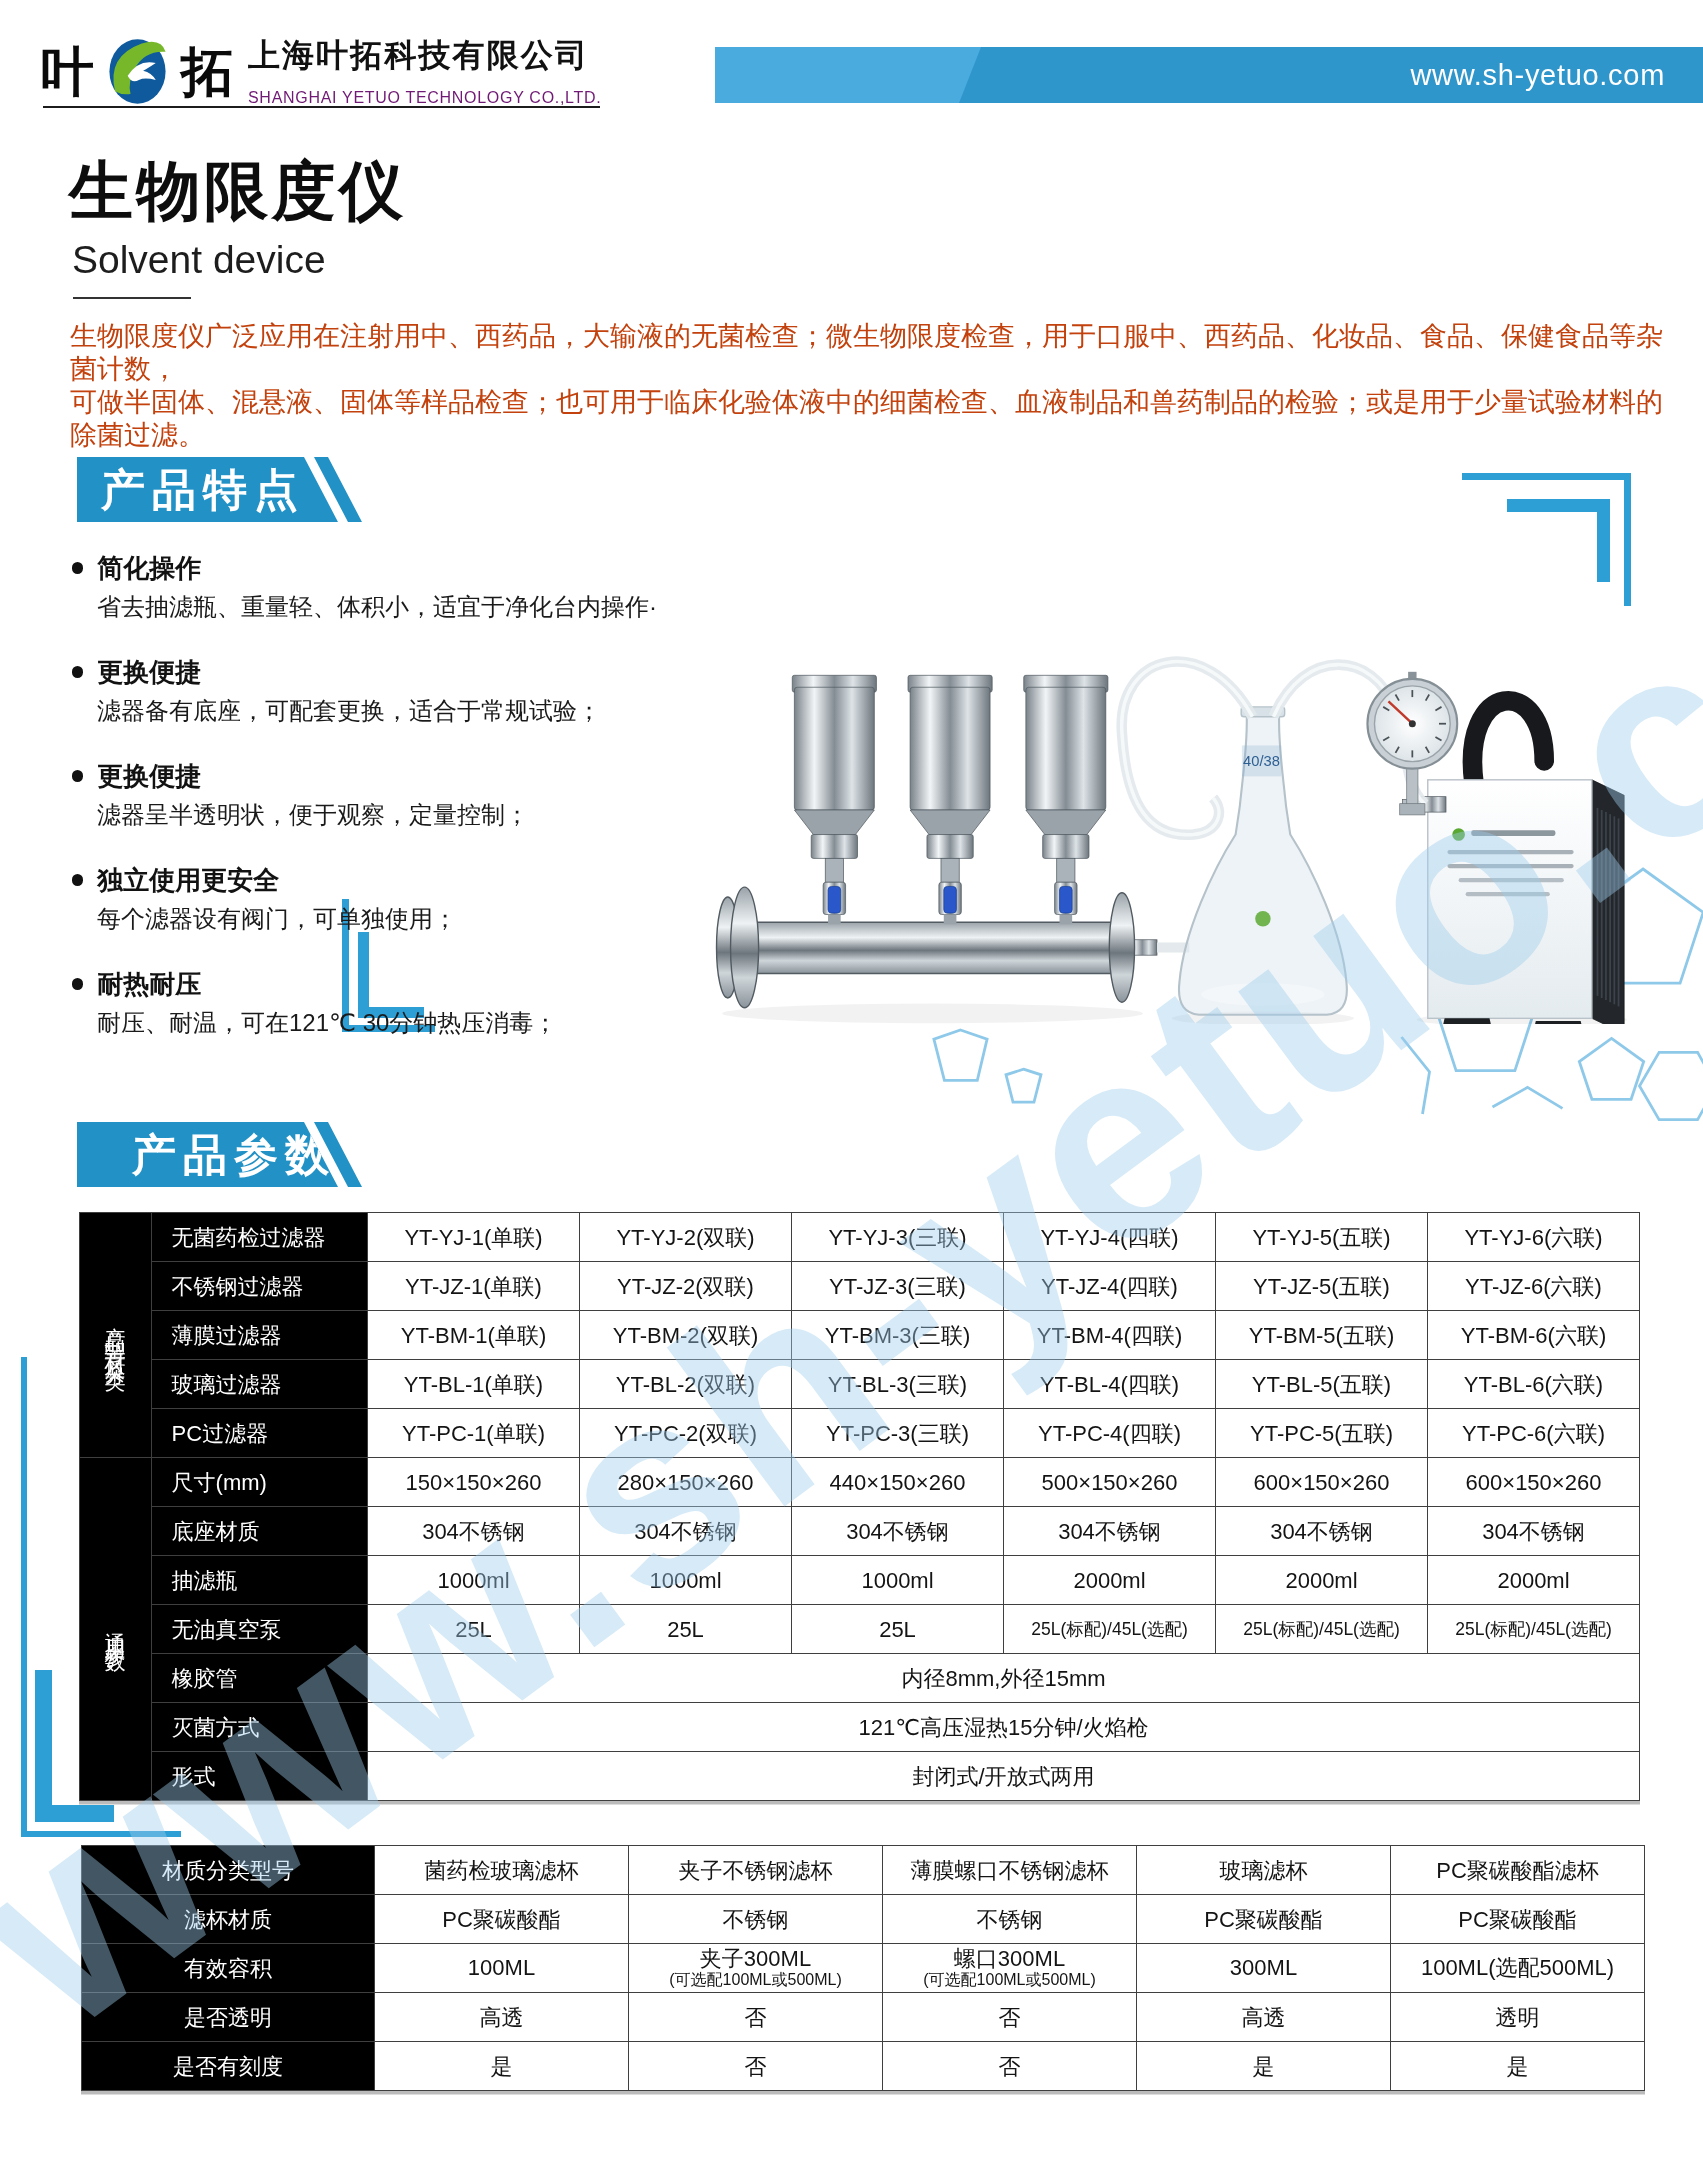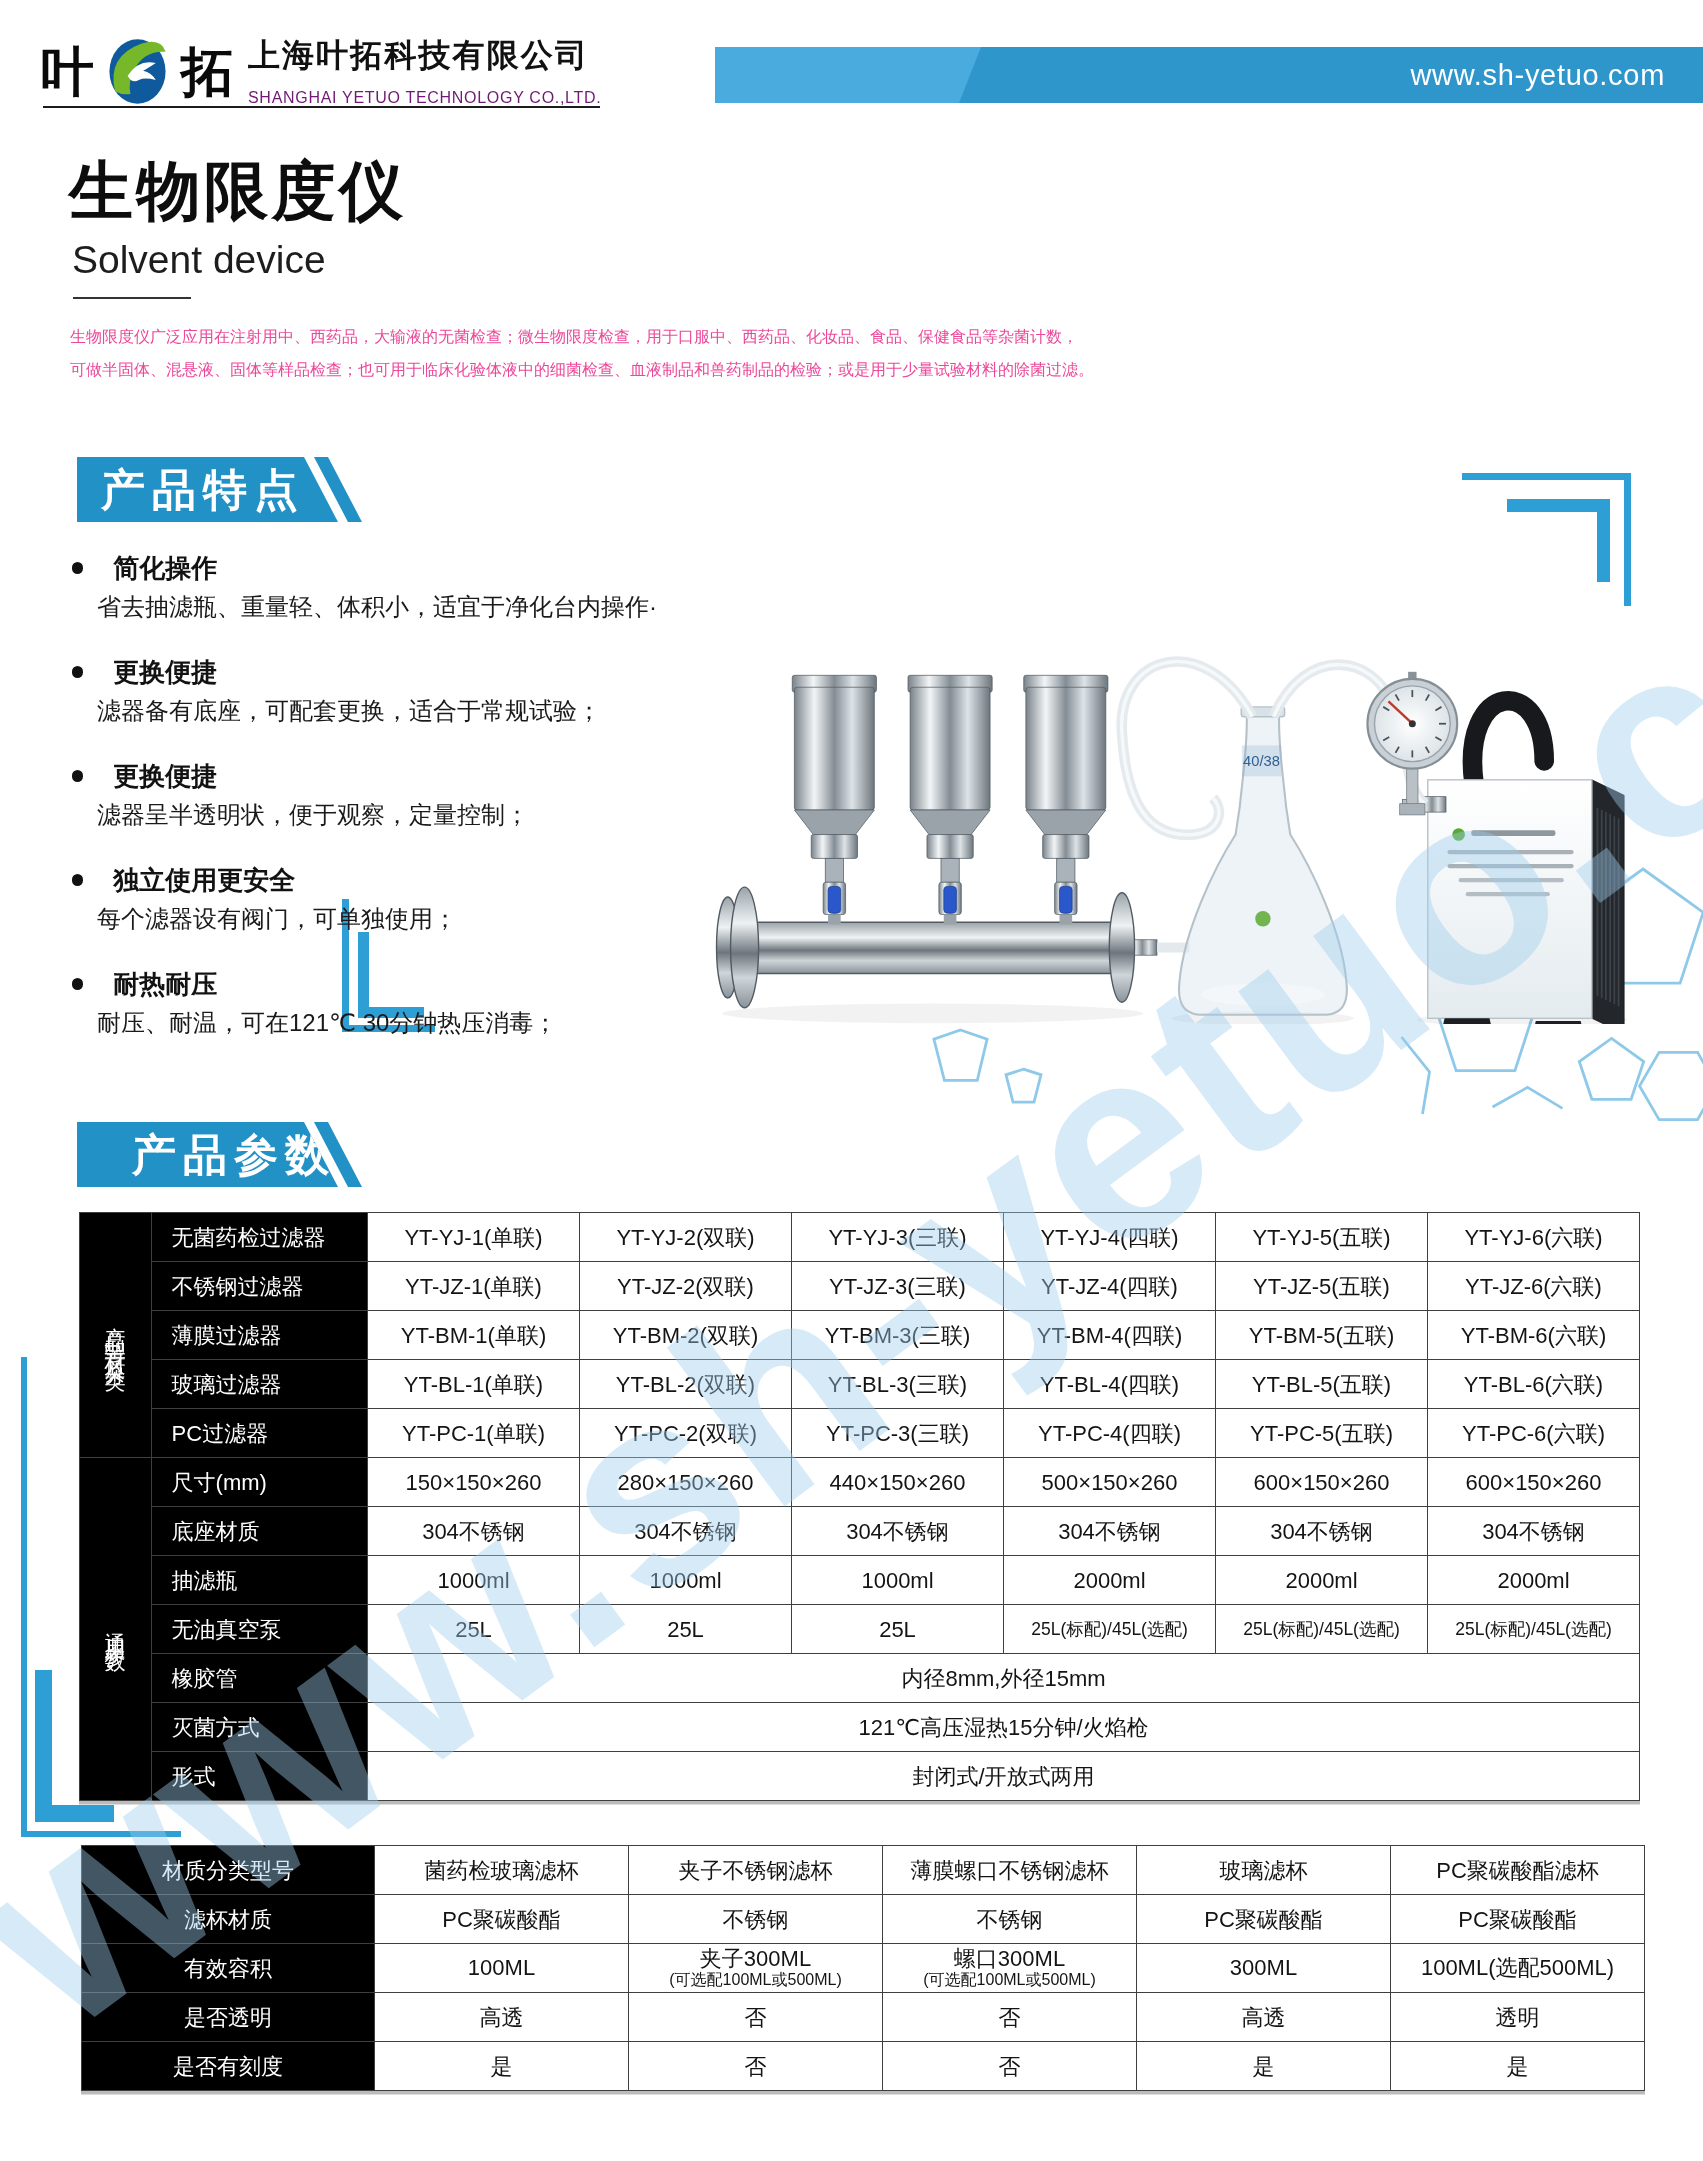--- a/index.html
+++ b/index.html
@@ -16,33 +16,33 @@
   .hline{position:absolute;left:43px;top:106px;width:557px;height:2.1px;background:#1c1c1c;z-index:30;}
   .hdr-bar{position:absolute;left:715px;top:47px;width:989px;height:56px;background:#2f96cc;z-index:30;}
   .hdr-bar-light{position:absolute;left:0;top:0;width:266px;height:56px;background:#4aabdf;
         clip-path:polygon(0 0,266px 0,244px 56px,0 56px);}
   .site{position:absolute;right:39px;top:0;line-height:56px;font-size:29px;color:#fff;letter-spacing:0.7px;}
 
   
   #title-cn{left:69px;top:149px;font-size:64px;font-weight:900;letter-spacing:3.5px;color:#0d0d0d;line-height:84px;}
   #title-en{left:72px;top:237px;font-size:39px;color:#1d1d1d;line-height:45px;}
   #title-line{left:73px;top:297px;width:118px;height:2.1px;background:#333;}
-  .intro{left:70px;top:320px;width:1593px;font-size:16px;line-height:33px;color:#ec4899;}
+  .intro{left:70px;top:320px;width:1593px;font-size:27px;line-height:33px;color:#c2410c;}
 
   
   .banner{position:absolute;left:77px;width:266px;height:65px;background:#2191c6;color:#fff;
           font-size:44px;font-weight:bold;letter-spacing:7px;line-height:65px;padding-left:24px;
           box-sizing:content-box;clip-path:polygon(0 0,227px 0,261px 100%,0 100%);z-index:15;}
   .stripe{position:absolute;left:314px;width:50px;height:65px;background:#2191c6;
           clip-path:polygon(0 0,14px 0,48px 100%,34px 100%);z-index:15;}
 
   
   .features{position:absolute;left:72px;top:552px;width:631px;z-index:15;}
   .fitem{margin-bottom:33px;}
-  .ftitle{display:flex;align-items:center;gap:30px;font-size:26px;font-weight:bold;color:#121212;line-height:32px;}
+  .ftitle{display:flex;align-items:center;gap:14px;font-size:26px;font-weight:bold;color:#121212;line-height:32px;}
   .fdot{width:11.2px;height:11.2px;border-radius:50%;background:#111;flex:0 0 auto;}
   .fdesc{margin-left:25px;font-size:24px;color:#1a1a1a;line-height:32px;margin-top:7px;}
 
   
   .tb{position:absolute;display:grid;background:#fff;border-left:1.4px solid #3f3f3f;border-top:1.4px solid #3f3f3f;
       box-shadow:0 3.5px 0 rgba(120,120,120,.5);z-index:20;}
   #t1{left:79px;top:1212px;grid-template-columns:72px 216px repeat(6,212px);grid-auto-rows:49px;}
   #t2{left:81px;top:1845px;grid-template-columns:293px repeat(5,254px);grid-auto-rows:49px;}
   .c{display:flex;flex-direction:column;align-items:center;justify-content:center;text-align:center;
      border-right:1.4px solid #3f3f3f;border-bottom:1.4px solid #3f3f3f;font-size:22px;color:#141414;

